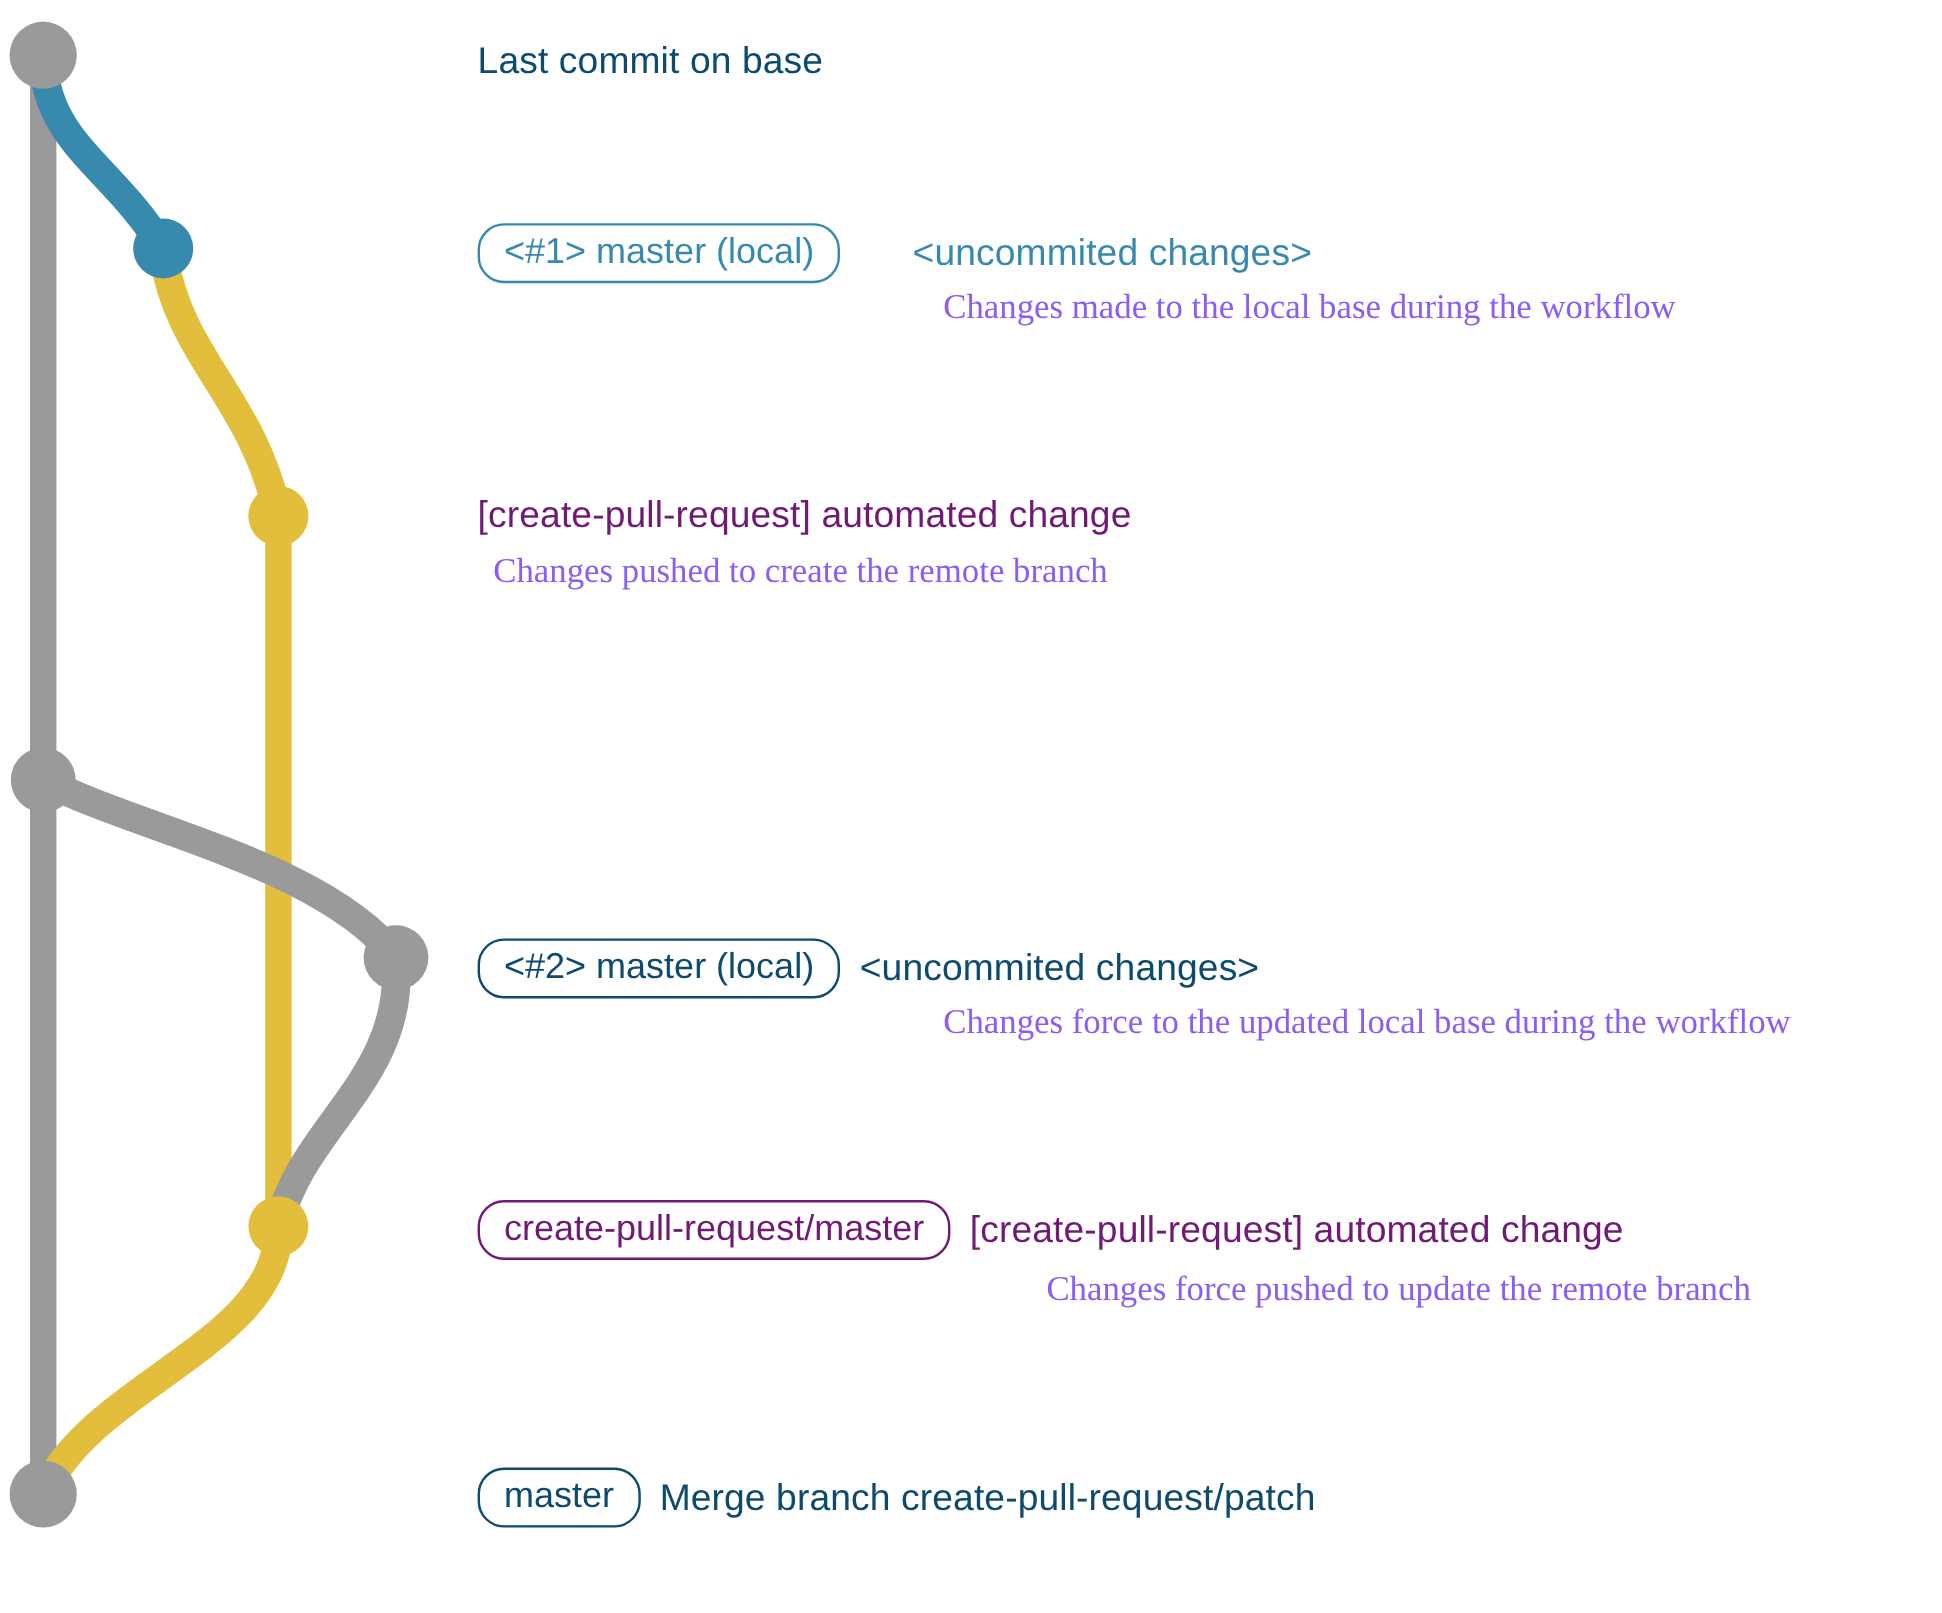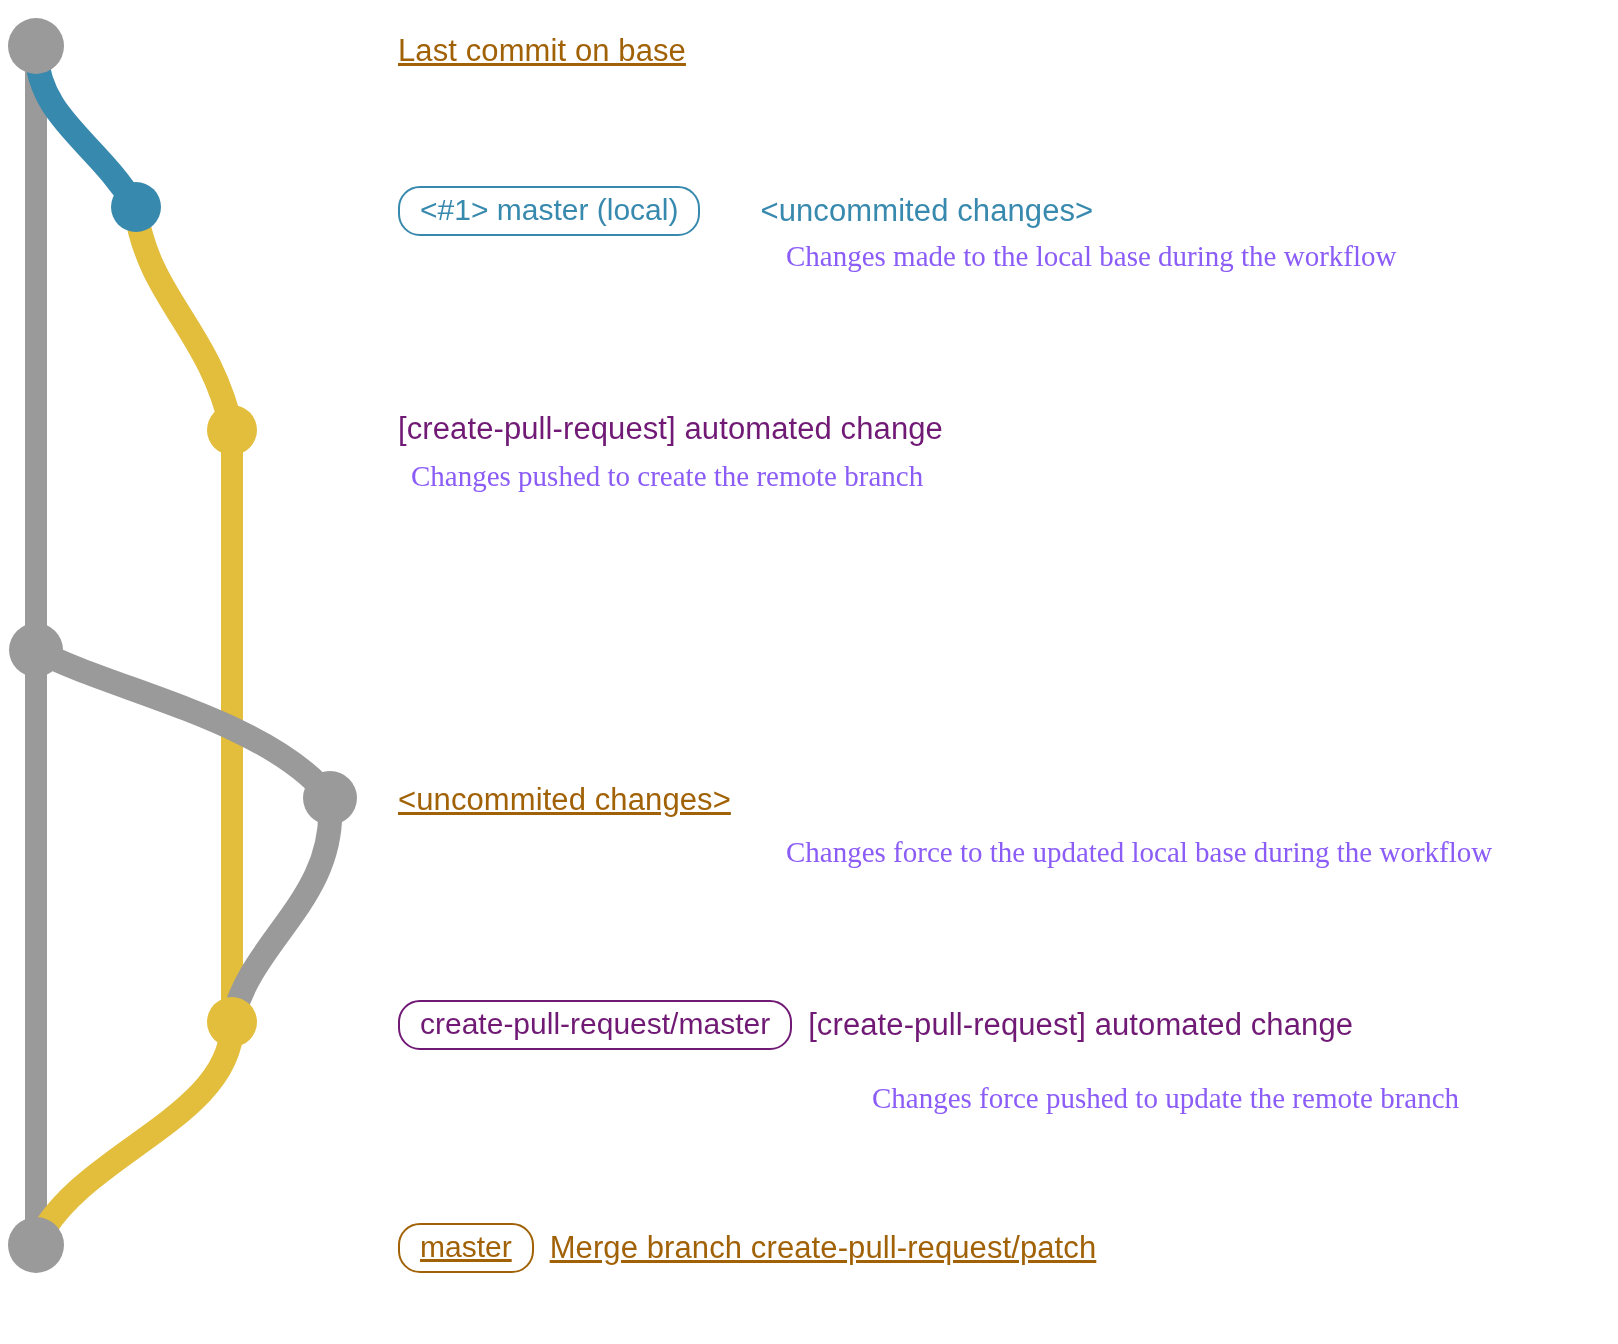--- a/index.html
+++ b/index.html
@@ -67,21 +67,21 @@
 
   .desc {
     position: absolute;
     font-family: "Liberation Serif", serif;
     font-size: 29px;
     color: #8b5cf6;
     white-space: nowrap;
   }
 
   
-  .c-gray   { color: #a16207; text-decoration: underline; }
+  .c-gray   { color: #0c4a6e; }
   .c-blue   { color: #3889ae; }
   .c-yellow { color: #701a75; }
 </style>
 </head>
 <body>
 
 <div id="canvas">
 
   <svg id="graph" viewBox="0 0 400 1344" width="400" height="1344" aria-hidden="true">
 
@@ -118,28 +118,29 @@
   </div>
   <div class="desc" style="left:786px; top:240px;">Changes made to the local base during the workflow</div>
 
   <div class="row" style="left:398px; top:411px;">
     <span class="plain-title c-yellow">[create-pull-request] automated change</span>
   </div>
   <div class="desc" style="left:411px; top:460px;">Changes pushed to create the remote branch</div>
 
 
   <div class="row" style="left:398px; top:782px;">
+    <span class="badge c-gray">&lt;#2&gt; master (local)</span>
     <span class="headline c-gray">&lt;uncommited changes&gt;</span>
   </div>
   <div class="desc" style="left:786px; top:836px;">Changes force to the updated local base during the workflow</div>
 
   <div class="row" style="left:398px; top:1000px;">
     <span class="badge c-yellow">create-pull-request/master</span>
     <span class="headline c-yellow">[create-pull-request] automated change</span>
   </div>
-  <div class="desc" style="left:872px; top:1058px;margin-top:24px;">Changes force pushed to update the remote branch</div>
+  <div class="desc" style="left:872px; top:1058px;">Changes force pushed to update the remote branch</div>
 
   <div class="row" style="left:398px; top:1223px;">
     <span class="badge c-gray">master</span>
     <span class="headline c-gray">Merge branch create-pull-request/patch</span>
   </div>
 
 </div>
 
 </body></html>

